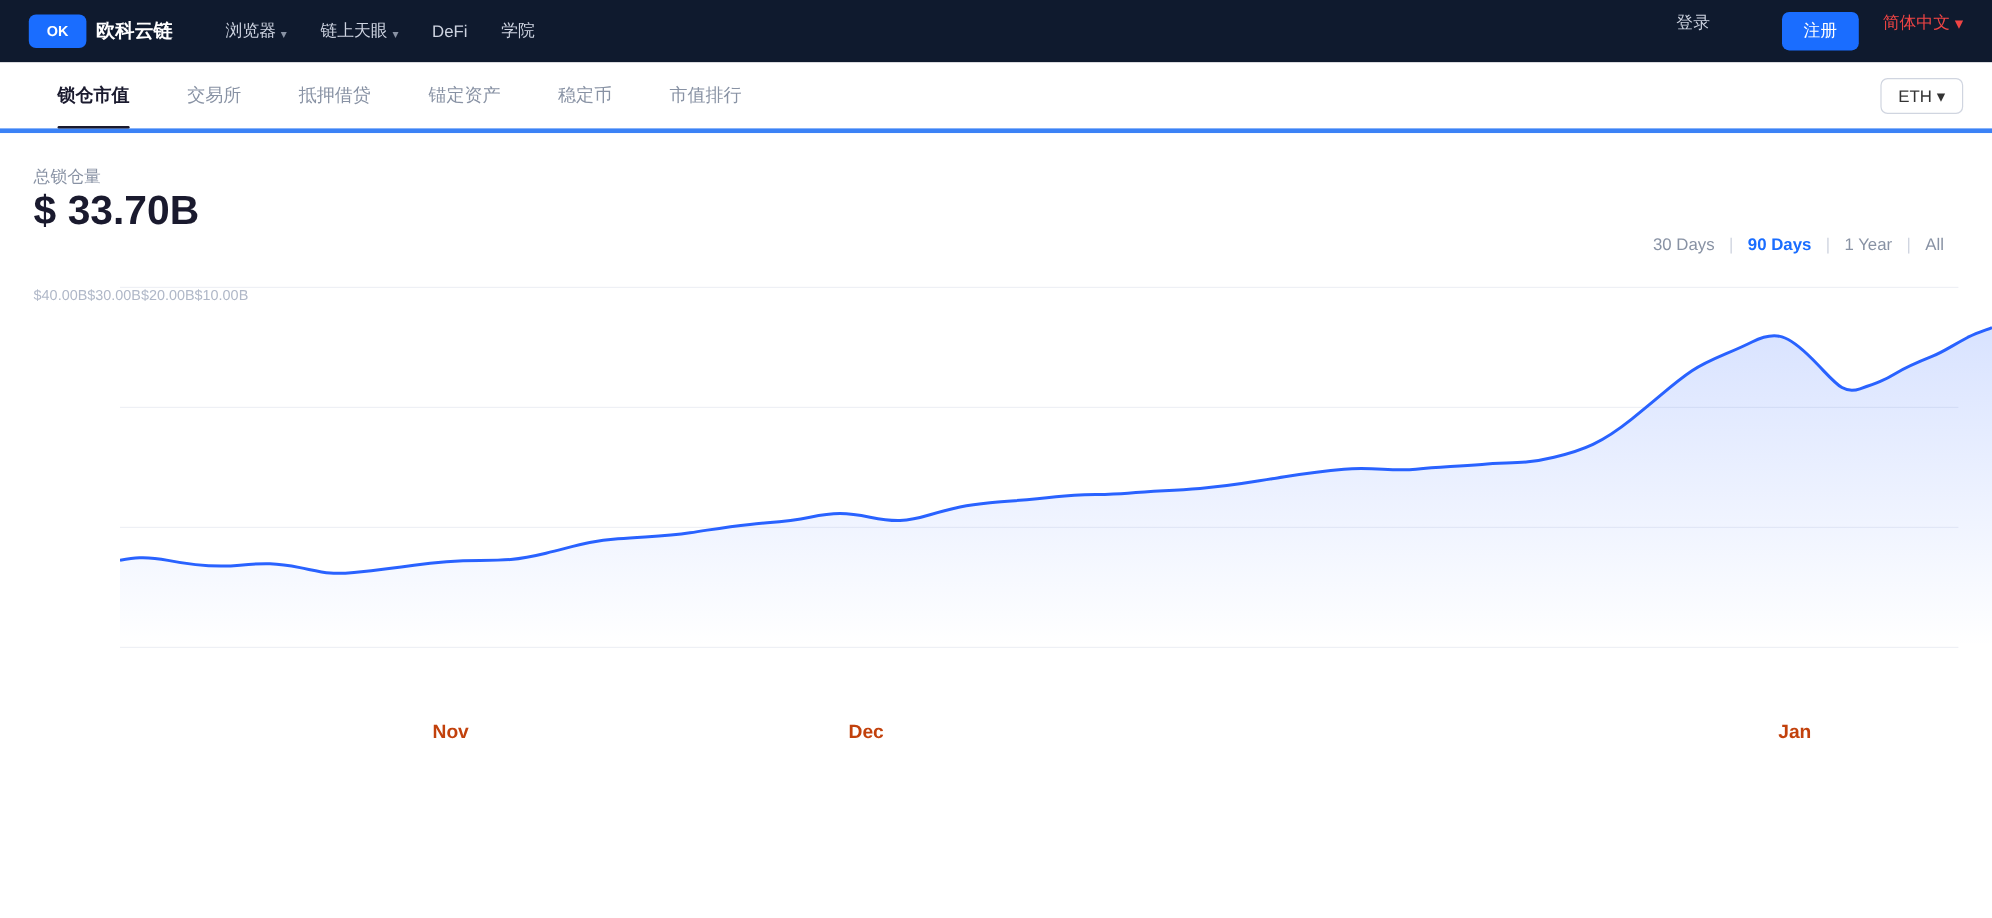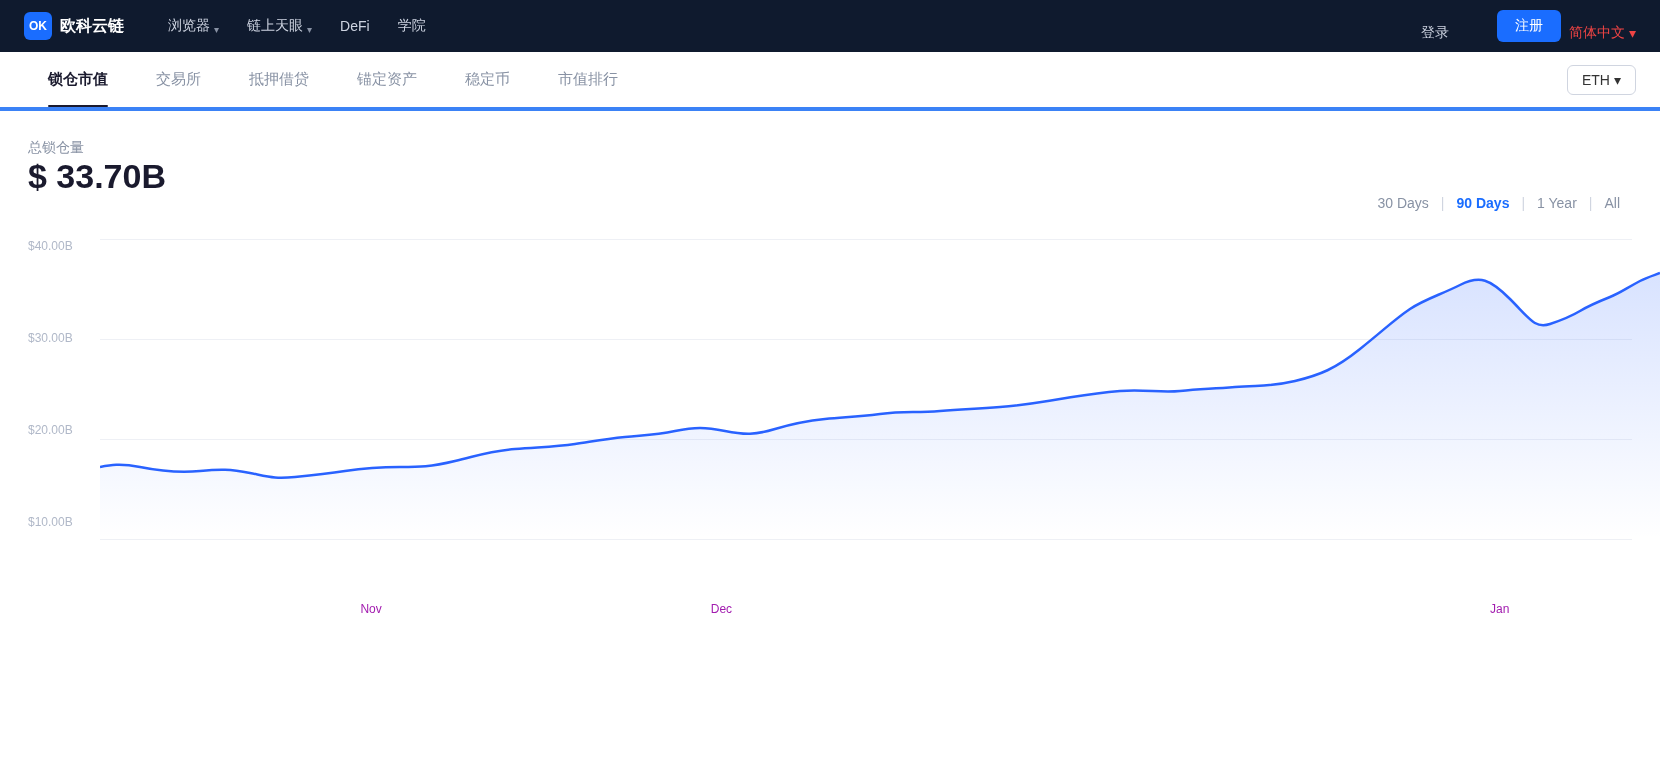--- a/index.html
+++ b/index.html
@@ -17,21 +17,21 @@
     .nav-logo {
       display: flex;
       align-items: center;
       gap: 8px;
       color: #fff;
       font-size: 16px;
       font-weight: 600;
       white-space: nowrap;
     }
     .logo-icon {
-      width: 28px;
+      width: 48px;
       height: 28px;
       background: #1a6dff;
       border-radius: 6px;
       display: flex;
       align-items: center;
       justify-content: center;
       color: #fff;
       font-size: 12px;
       font-weight: 800;
     }
@@ -47,22 +47,22 @@
       padding: 6px 12px;
       cursor: pointer;
       display: flex;
       align-items: flex-end;
       gap: 4px;
       border-radius: 4px;
     }
     .nav-chevron { font-size: 10px; color: #8892a4; }
     .nav-right {
       display: flex;
-      align-items: flex-end;
-      gap: 8px;
+      align-items: flex-start;
+      gap: 20px;
       margin-left: auto;
     }
     .nav-login {
       color: #cdd3e0;
       font-size: 14px;
       cursor: pointer;
     }
     .nav-register {
       background: #1a6dff;
       color: #fff;
@@ -180,23 +180,24 @@
     }
 
     
     .y-axis {
       position: absolute;
       left: 0;
       top: 0;
       height: 300px;
       width: 72px;
       display: flex;
-      flex-direction: column;
+      flex-direction: row;
       justify-content: space-between;
       padding-bottom: 10px;
+      text-align: right;
     }
     .y-label {
       font-size: 12px;
       color: #b0b8c8;
     }
 
     
     .chart-grid {
       position: absolute;
       left: 72px;
@@ -227,22 +228,23 @@
       left: 72px;
       bottom: 0;
       right: 0;
       height: 35px;
       display: flex;
       justify-content: space-between;
       align-items: flex-start;
       padding-top: 8px;
     }
     .x-label {
-      font-size: 12px;
-      color: #a21caf;
+      font-size: 16px;
+      color: #c2410c;
+      font-weight: bold;
     }
   </style>
 </head>
 <body>
 
 <nav class="navbar">
   <div class="nav-logo">
     <div class="logo-icon">OK</div>
     <span>欧科云链</span>
   </div>

